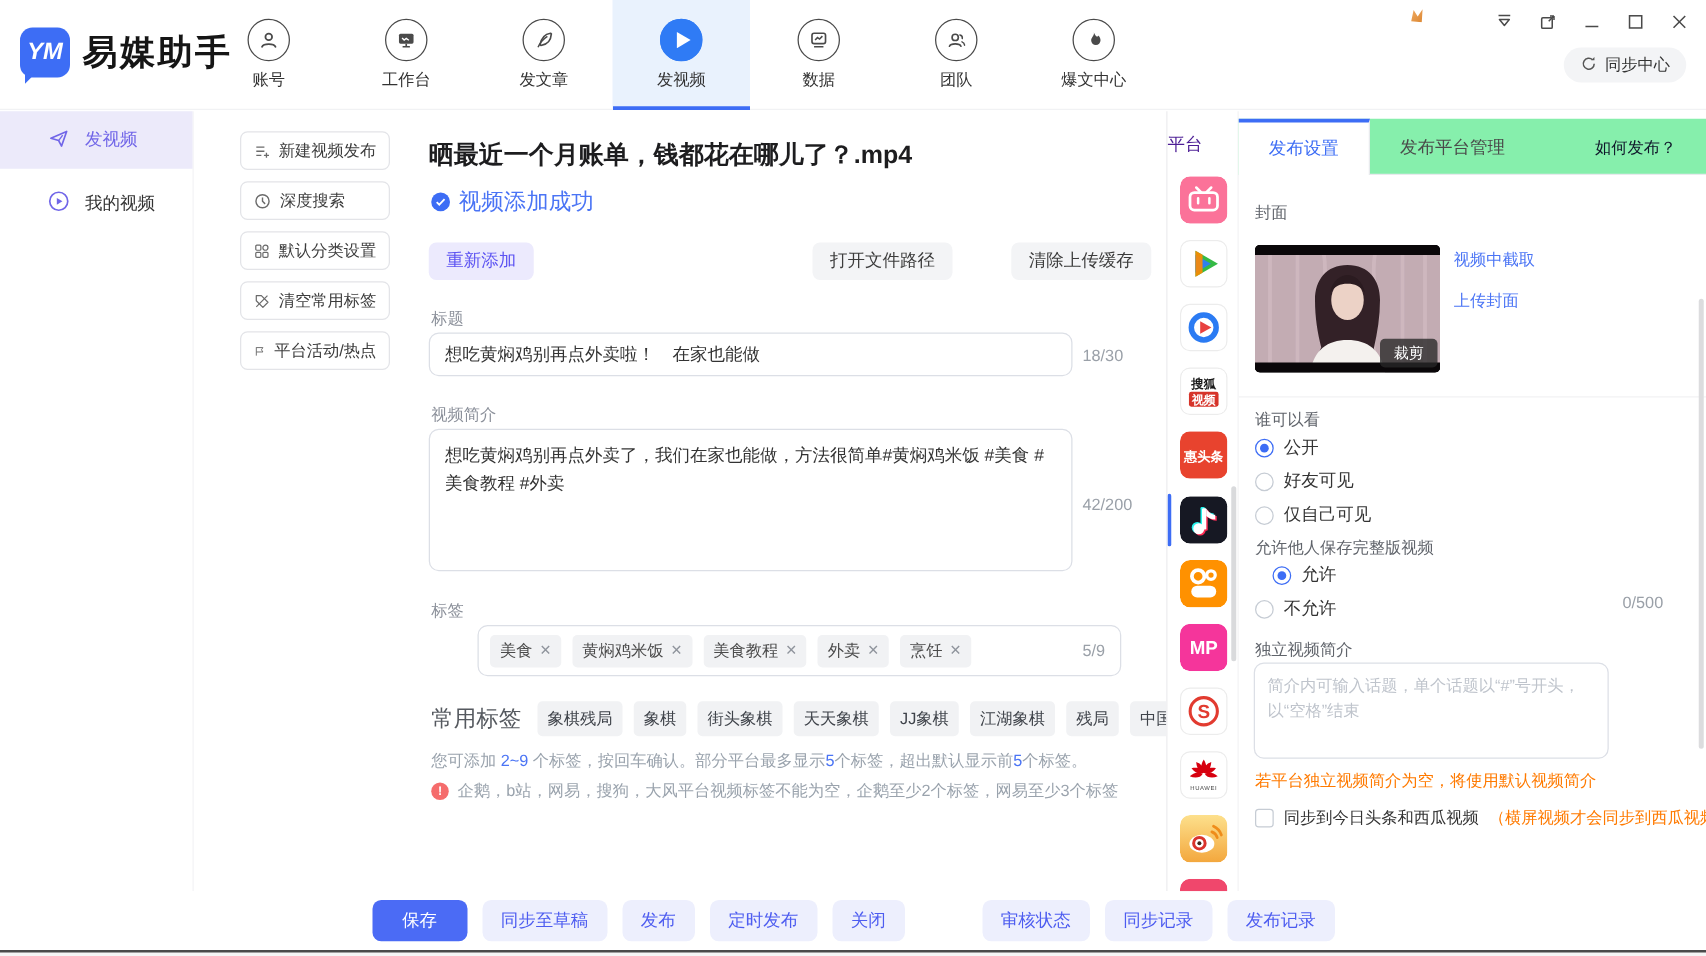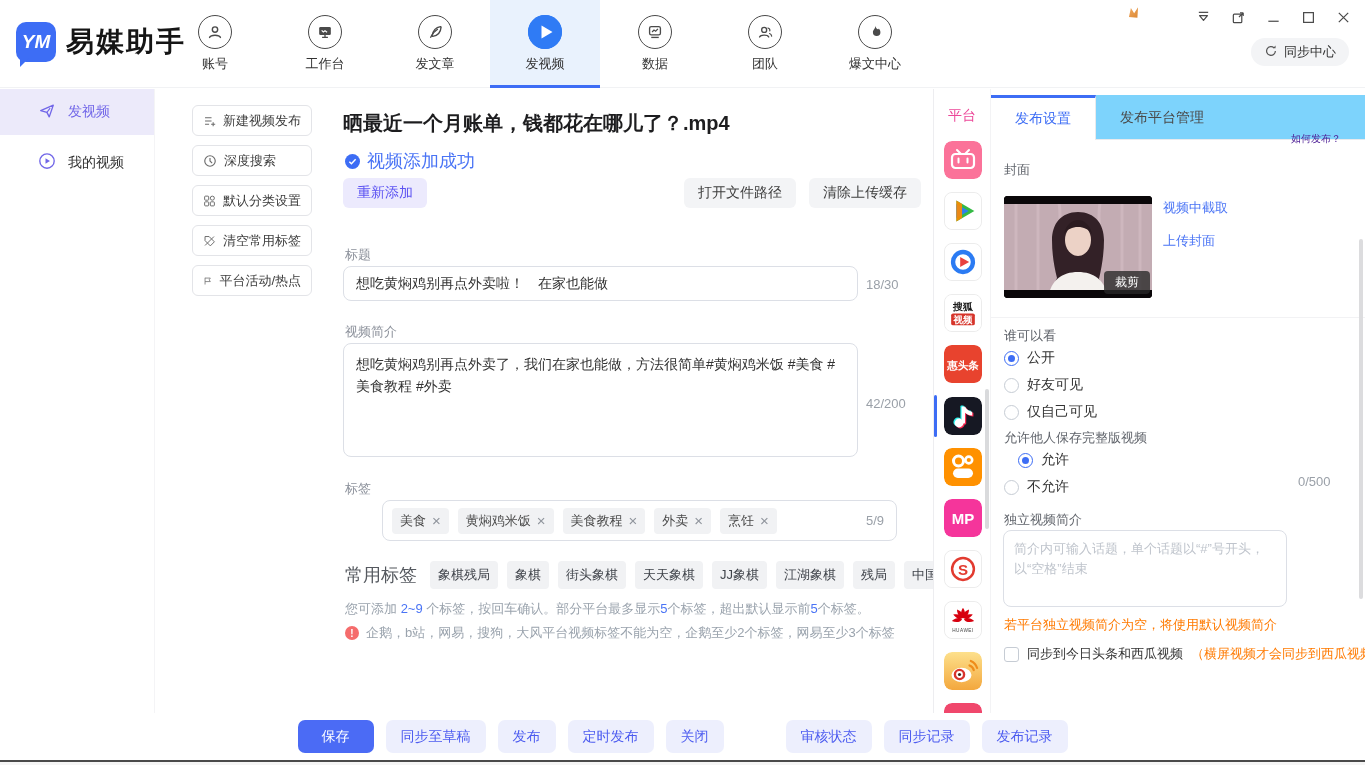--- a/index.html
+++ b/index.html
@@ -30,21 +30,21 @@
   .side-item.active { background:#eceafa; color:#7166e8; margin-top:0; height:46px; }
 
   
   .actions { position:absolute; left:192px; top:105px; display:flex; flex-direction:column; gap:9px; }
   .act-btn { width:120px; height:31px; background:#fff; border:1px solid #e3e4e8; border-radius:6px; display:flex; align-items:center; gap:7px; padding:0 10px; font-size:13px; color:#3c3c3c; cursor:pointer; white-space:nowrap; }
 
   
   .file-title { position:absolute; left:343px; top:110px; font-size:20px; font-weight:bold; color:#1d1d1f; }
   .status-row { position:absolute; left:345px; top:149px; display:flex; align-items:center; gap:7px; font-size:18px; color:#4a74f5; }
   .ok-ico { width:15px; height:15px; border-radius:50%; background:#3d6df5; display:flex; align-items:center; justify-content:center; }
-  .btn-row { position:absolute; left:343px; top:178px; width:578px; display:flex; align-items:center; }
+  .btn-row { position:absolute; left:343px; top:194px; width:578px; display:flex; align-items:center;gap:34px; }
   .btn-lav { height:30px; padding:0 14px; background:#eceafd; color:#5d54f2; border:none; border-radius:6px; font-size:14px; cursor:pointer; }
   .btn-gray { height:30px; padding:0 14px; background:#f3f4f6; color:#3c3c3c; border:none; border-radius:6px; font-size:14px; cursor:pointer; }
   .form-label { position:absolute; font-size:13px; color:#8b909a; }
   .counter { position:absolute; font-size:13px; color:#9aa0a8; }
   .ipt { position:absolute; border:1px solid #dcdfe6; border-radius:8px; font-size:14px; color:#333; font-family:inherit; outline:none; background:#fff; }
   #title-input { left:343px; top:266px; width:515px; height:35px; padding:0 12px; }
   #desc-input { left:343px; top:343px; width:515px; height:114px; padding:9px 12px; resize:none; line-height:1.6; }
   .tagbox { position:absolute; left:343px; top:500px; width:515px; height:41px; border:1px solid #dcdfe6; border-radius:8px; display:flex; align-items:center; gap:9px; padding:0 9px;margin-left:39px; }
   .tag { background:#f1f2f4; border-radius:4px; padding:4px 8px; font-size:13px; color:#4a4a4a; display:flex; align-items:center; gap:6px; white-space:nowrap; }
   .tag .x { color:#8f949c; font-size:12px; cursor:pointer; }
@@ -52,32 +52,32 @@
   .common-row { position:absolute; left:345px; top:561px; display:flex; align-items:center; gap:11px; }
   .common-label { font-size:18px; color:#55595f; margin-right:2px; white-space:nowrap; }
   .chip { background:#f1f2f4; border-radius:4px; padding:5px 8px; font-size:13px; color:#3f434a; cursor:pointer; white-space:nowrap; }
   .hint { position:absolute; left:345px; top:600px; font-size:13px; color:#9aa3ad; }
   .hint .accent { color:#4a74f5; }
   .warn-row { position:absolute; left:345px; top:624px; display:flex; align-items:center; gap:7px; font-size:13px; color:#9aa3ad; }
   .warn-ico { width:14px; height:14px; border-radius:50%; background:#f56c6c; color:#fff; font-size:10px; font-weight:bold; display:flex; align-items:center; justify-content:center; flex:none; }
 
   
   .platforms { position:absolute; left:933px; top:89px; width:57px; height:624px; border-left:1px solid #ededf0; background:#fff; overflow:hidden; }
-  .plat-label { position:absolute; left:0; width:100%; top:18px; text-align:center; font-size:14px; color:#ec4899; }
+  .plat-label { position:absolute; left:0; width:100%; top:18px; font-size:14px; color:#4c1d95; }
   .plat-ico { position:absolute; left:10px; width:38px; height:38px; border-radius:8px; overflow:hidden; cursor:pointer; }
   .plat-ico svg { display:block; }
   .plat-active-bar { position:absolute; left:0; top:306px; width:3px; height:42px; background:#3d6df5; border-radius:2px; }
   .plat-scroll { position:absolute; right:1px; top:300px; width:4px; height:140px; background:#d9dadc; border-radius:2px; }
 
   
   .panel { position:absolute; left:990px; top:89px; width:375px; height:624px; background:#fff; border-left:1px solid #f3f3f5; }
-  .tabbar { position:absolute; left:0; top:6px; width:375px; height:45px; background:#7dd3fc; border-bottom:1px solid #e8eaed; display:flex; }
+  .tabbar { position:absolute; left:0; top:6px; width:375px; height:45px; background:#86efac; border-bottom:1px solid #e8eaed; display:flex; }
   .tab { height:45px; padding:0 24px; display:flex; align-items:center; font-size:14px; color:#4a4a4a; cursor:pointer; }
   .tab.active { background:#fff; color:#3d6df5; border-top:3px solid #3d6df5; border-right:1px solid #e8eaed; margin-bottom:-1px; }
-  .help-link { position:absolute; right:24px; top:20px; font-size:10px; color:#4c1d95; cursor:pointer;margin-top:23px; }
+  .help-link { position:absolute; right:24px; top:20px; font-size:13px; color:#0f172a; cursor:pointer; }
   .p-label { position:absolute; font-size:13px; color:#60646b; }
   .thumb { position:absolute; left:13px; top:107px; width:148px; height:102px; border-radius:4px; overflow:hidden; background:#000; cursor:pointer; }
   .crop-btn { position:absolute; right:2px; bottom:4px; background:rgba(40,40,40,.78); color:#fff; font-size:12px; padding:3px 11px; border-radius:4px; cursor:pointer; }
   .p-link { position:absolute; left:172px; font-size:13px; color:#4a74f5; cursor:pointer; }
   .p-sep { position:absolute; left:0; top:228px; width:375px; border-top:1px solid #f2f2f4; }
   .radio-group { position:absolute; left:13px; display:flex; flex-direction:column; gap:9px; }
   .radio-row { display:flex; align-items:center; gap:8px; font-size:14px; color:#333; cursor:pointer; }
   .radio { position:relative; width:15px; height:15px; border:1px solid #c6ccd4; border-radius:50%; background:#fff; flex:none; }
   .radio-row.checked .radio { border-color:#3d6df5; }
   .radio-row.checked .radio::after { content:""; position:absolute; left:3px; top:3px; width:7px; height:7px; border-radius:50%; background:#3d6df5; }

